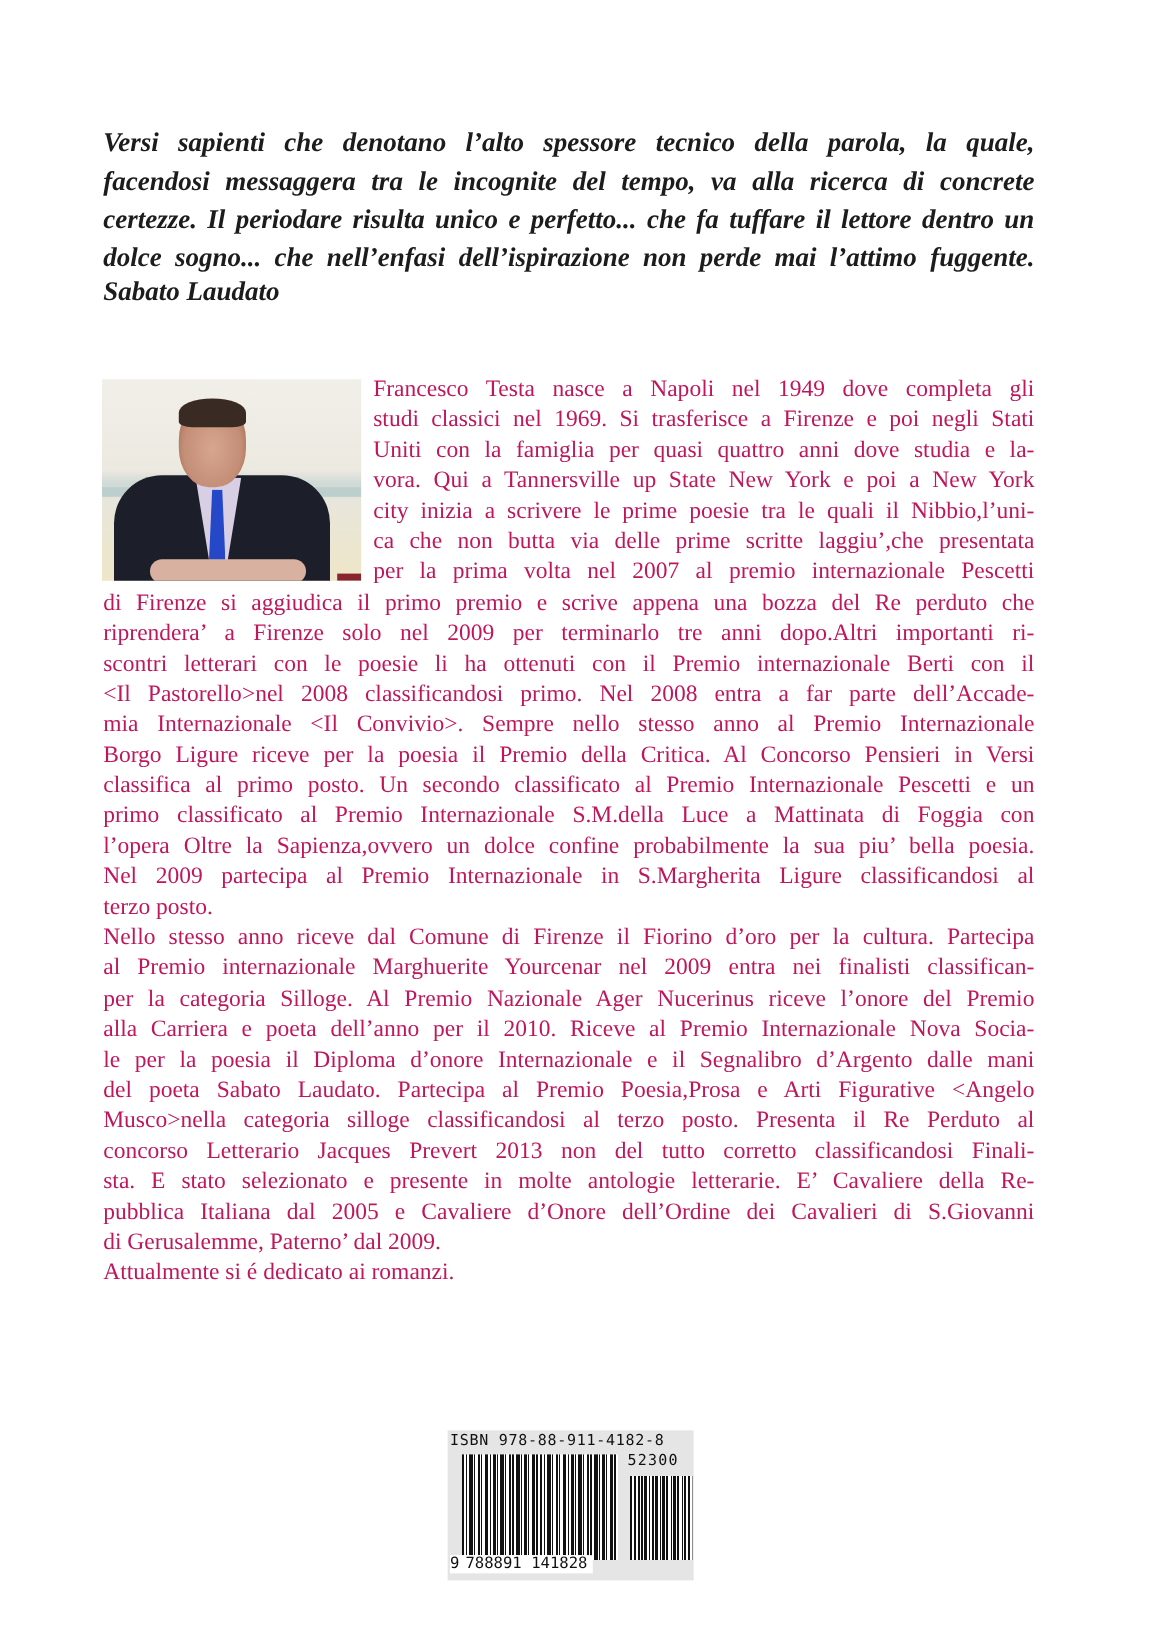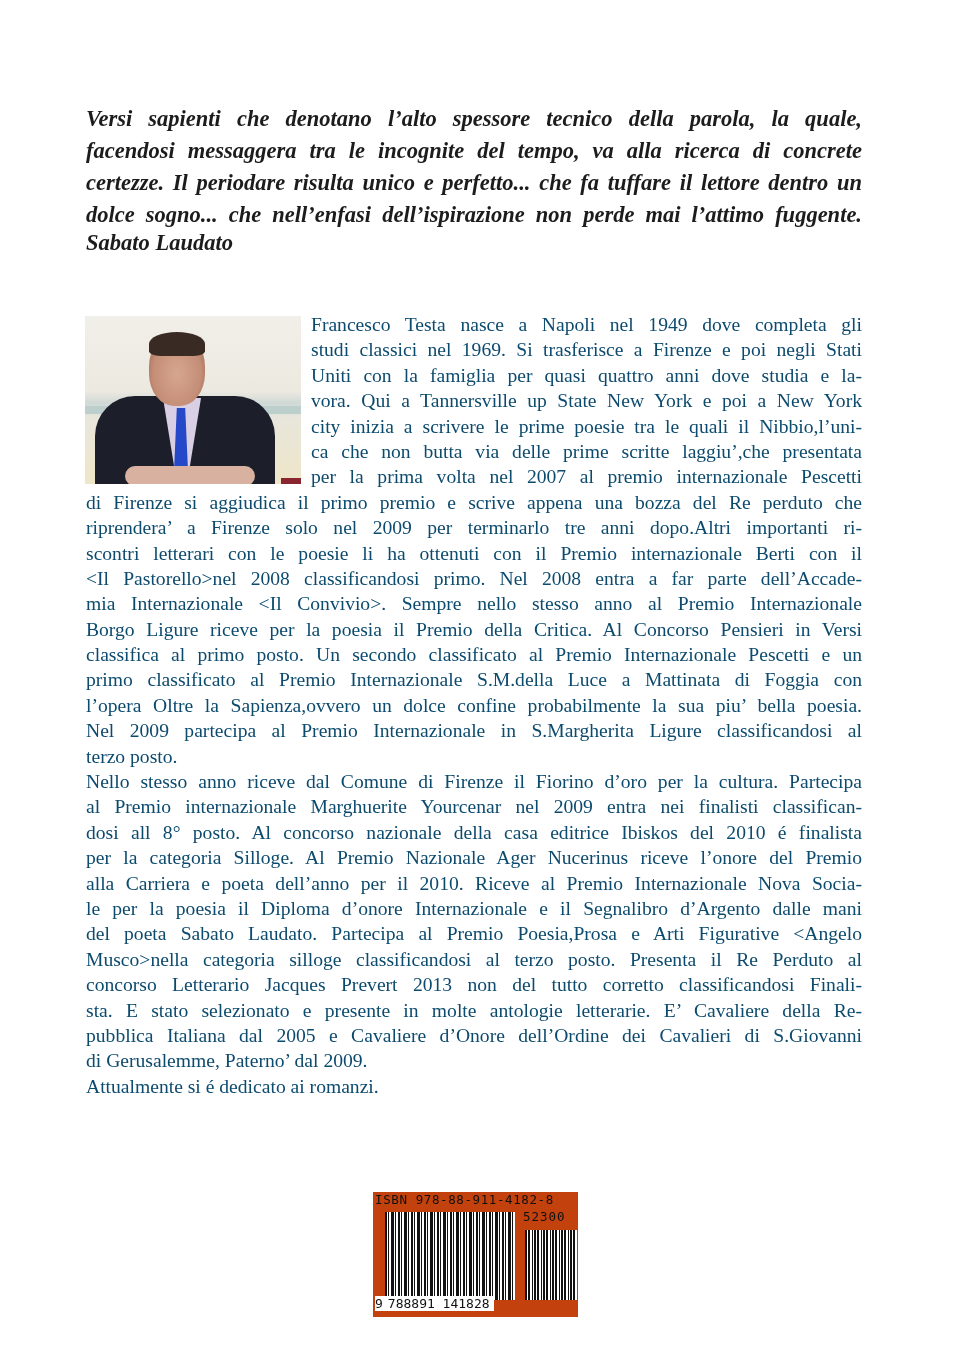--- a/index.html
+++ b/index.html
@@ -11,41 +11,41 @@
     font-size: 22.5px; line-height: 32px;
     text-align: justify; text-align-last: left;
     color: #1c1c1c;
   }
   .quote .line { display: block; text-align: justify; text-align-last: justify; white-space: nowrap; }
   .author { position: absolute; left: 86px; top: 230px; font-family: "Liberation Serif", serif; font-style: italic; font-weight: bold; font-size: 22.5px; color:#1c1c1c; }
 
   .bio {
     position: absolute; left: 86px; top: 312px; width: 776px;
     font-family: "Liberation Serif", "DejaVu Serif", serif;
-    font-size: 19.6px; line-height: 25.4px; color: #0c4a6e;
+    font-size: 19.6px; line-height: 25.4px; color: #be185d;
   }
   .bio .l { display: block; white-space: nowrap; text-align: justify; text-align-last: justify; height: 25.4px; overflow: visible; }
   .bio .l.ind { padding-left: 225px; }
   .bio .l.nj { text-align-last: left; }
 
   .photo {
     position: absolute; left: 85px; top: 316px; width: 216px; height: 168px;
     background: linear-gradient(180deg, #f1efe9 0%, #ece9e0 45%, #cfd9d6 52%, #e8e6dc 60%, #efe6c8 100%);
     overflow: hidden;
   }
   .photo .bar { position:absolute; left:0; right:0; top:90px; height:8px; background:#bccfcc; }
   .photo .head { position:absolute; left:64px; top:18px; width:56px; height:72px; border-radius: 45% 45% 45% 45%; background: radial-gradient(ellipse at 50% 55%, #d7a68e 0%, #c48e77 60%, #8d5b48 100%); }
   .photo .hair { position:absolute; left:64px; top:16px; width:56px; height:24px; border-radius: 50% 50% 20% 20%; background:#3a2a24; }
   .photo .body { position:absolute; left:10px; top:80px; width:180px; height:100px; border-radius: 40px 40px 0 0; background:#1c1f2a; }
   .photo .shirt { position:absolute; left:78px; top:82px; width:38px; height:70px; background:#d9cfe4; clip-path: polygon(0 0,100% 0,70% 100%,30% 100%); }
   .photo .tie { position:absolute; left:89px; top:92px; width:14px; height:70px; background:#2548c8; clip-path: polygon(20% 0,80% 0,100% 90%,50% 100%,0 90%); }
   .photo .hands { position:absolute; left:40px; top:150px; width:130px; height:20px; border-radius:10px; background:#d9b1a0; }
   .photo .red { position:absolute; right:0; bottom:0; width:20px; height:6px; background:#8a2530; }
 
-  .barcode { position: absolute; left: 373px; top: 1192px; width: 205px; height: 125px; background:#c2410c; }
+  .barcode { position: absolute; left: 373px; top: 1192px; width: 205px; height: 125px; background:#e5e5e5; }
   .barcode .isbn { position:absolute; left:2px; top:0; font-family: "DejaVu Sans Mono", monospace; font-size: 12.5px; letter-spacing: 0.6px; color:#111; white-space:nowrap; }
   .barcode .price { position:absolute; left:150px; top:17px; font-family: "DejaVu Sans Mono", monospace; font-size: 12.5px; letter-spacing: 1px; color:#111; }
   .barcode .main-bars { position:absolute; left:12px; top:20px; width:130px; height:88px;
     background: repeating-linear-gradient(90deg, #111 0 2px, #fff 2px 3px, #111 3px 4px, #fff 4px 6px, #111 6px 9px, #fff 9px 10px, #111 10px 11px, #fff 11px 13px);
   }
   .barcode .addon-bars { position:absolute; left:152px; top:38px; width:52px; height:70px;
     background: repeating-linear-gradient(90deg, #111 0 2px, #fff 2px 3px, #111 3px 5px, #fff 5px 7px, #111 7px 8px, #fff 8px 9px);
   }
   .barcode .digits { position:absolute; left:2px; top:104px; font-family: "DejaVu Sans Mono", monospace; font-size: 13px; color:#111; white-space: nowrap; background:#fff; padding-right:2px; }
   .barcode .digits .d1 { background:#fff; padding: 0 3px 0 0; }
@@ -87,21 +87,20 @@
   <span class="l">&lt;Il Pastorello&gt;nel 2008 classificandosi primo. Nel 2008 entra a far parte dell’Accade-</span>
   <span class="l">mia Internazionale &lt;Il Convivio&gt;. Sempre nello stesso anno al Premio Internazionale</span>
   <span class="l">Borgo Ligure riceve per la poesia il Premio della Critica. Al Concorso Pensieri in Versi</span>
   <span class="l">classifica al primo posto. Un secondo classificato al Premio Internazionale Pescetti e un</span>
   <span class="l">primo classificato al Premio Internazionale S.M.della Luce a Mattinata di Foggia con</span>
   <span class="l">l’opera Oltre la Sapienza,ovvero un dolce confine probabilmente la sua piu’ bella poesia.</span>
   <span class="l">Nel 2009 partecipa al Premio Internazionale in S.Margherita Ligure classificandosi al</span>
   <span class="l nj">terzo posto.</span>
   <span class="l">Nello stesso anno riceve dal Comune di Firenze il Fiorino d’oro per la cultura. Partecipa</span>
   <span class="l">al Premio internazionale Marghuerite Yourcenar nel 2009 entra nei finalisti classifican-</span>
-  <span class="l">dosi all 8° posto. Al concorso nazionale della casa editrice Ibiskos del 2010 é finalista</span>
   <span class="l">per la categoria Silloge. Al Premio Nazionale Ager Nucerinus riceve l’onore del Premio</span>
   <span class="l">alla Carriera e poeta dell’anno per il 2010. Riceve al Premio Internazionale Nova Socia-</span>
   <span class="l">le per la poesia il Diploma d’onore Internazionale e il Segnalibro d’Argento dalle mani</span>
   <span class="l">del poeta Sabato Laudato. Partecipa al Premio Poesia,Prosa e Arti Figurative &lt;Angelo</span>
   <span class="l">Musco&gt;nella categoria silloge classificandosi al terzo posto. Presenta il Re Perduto al</span>
   <span class="l">concorso Letterario Jacques Prevert 2013 non del tutto corretto classificandosi Finali-</span>
   <span class="l">sta. E stato selezionato e presente in molte antologie letterarie. E’ Cavaliere della Re-</span>
   <span class="l">pubblica Italiana dal 2005 e Cavaliere d’Onore dell’Ordine dei Cavalieri di S.Giovanni</span>
   <span class="l nj">di Gerusalemme, Paterno’ dal 2009.</span>
   <span class="l nj">Attualmente si é dedicato ai romanzi.</span>

